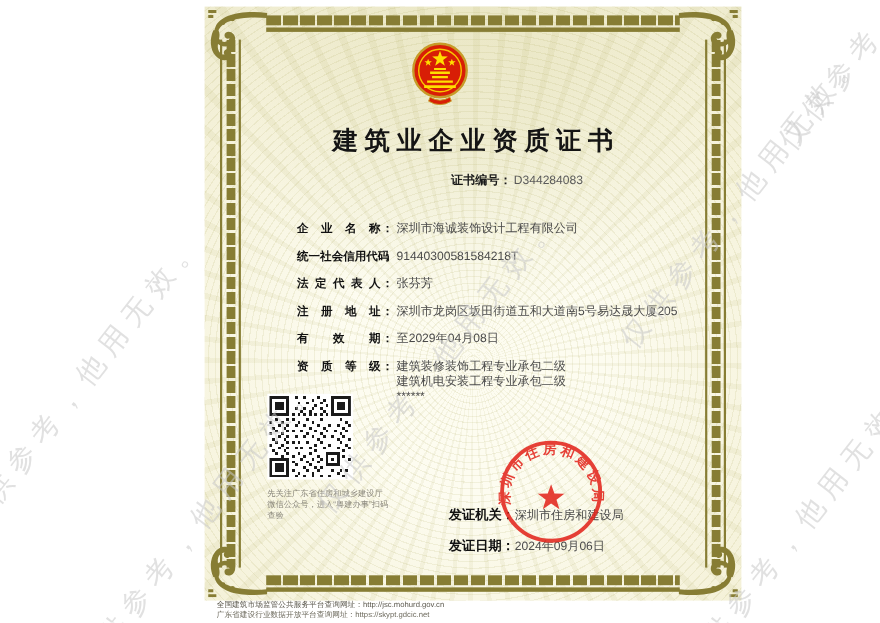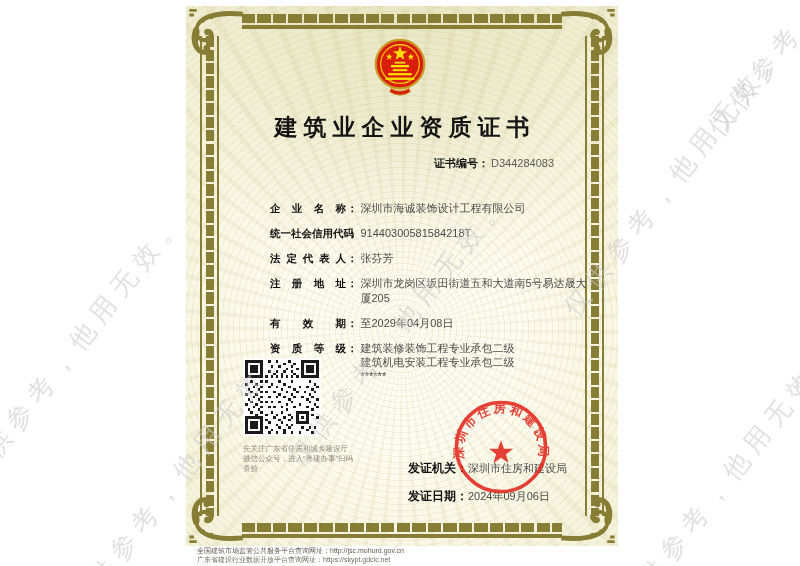--- a/index.html
+++ b/index.html
@@ -18,21 +18,21 @@
   }
   .wm1{left:-44px;top:470px;}
   .wm2{left:60px;top:600px;}
   .wm3{left:280px;top:452px;}
   .wm4{left:556px;top:302px;}
   .wm5{left:610px;top:600px;}
   .wm6{left:700px;top:122px;}
 
   
   .card{
-    position:absolute;left:186px;top:6px;width:432px;height:540px;
+    position:absolute;left:186px;top:6px;width:488px;height:540px;
     background:
       repeating-radial-gradient(circle at 50% 60%, rgba(167,162,82,.13) 0 1px, rgba(0,0,0,0) 1px 6px),
       repeating-conic-gradient(from 0deg at 50% 60%, rgba(167,162,82,.09) 0deg 1.2deg, rgba(0,0,0,0) 1.2deg 4.5deg),
       radial-gradient(circle at 50% 14%, rgba(190,185,110,.18) 0 12%, rgba(0,0,0,0) 40%),
       radial-gradient(circle at 50% 60%, #fdfcf0 0 30%, #f5f2da 75%, #eeebce 100%);
     text-decoration: underline;
   }
 
   
   .h-ladder{position:absolute;left:56px;right:56px;}
@@ -50,21 +50,21 @@
   .corner.tr{right:3px;top:3px;transform:scaleX(-1);}
   .corner.bl{left:3px;bottom:3px;transform:scaleY(-1);}
   .corner.br{right:3px;bottom:3px;transform:scale(-1,-1);}
 
   
   .emblem{position:absolute;left:187px;top:32px;width:54px;height:62px;}
   .title{
     position:absolute;left:0;right:0;top:106px;text-align:center;
     font-size:23px;font-weight:700;color:#141414;letter-spacing:6px;text-indent:6px;
   }
-  .certno{position:absolute;left:224px;top:150px;font-size:11px;margin-left:24px;}
+  .certno{position:absolute;left:224px;top:150px;font-size:11px;}
   .certno .lbl{font-weight:700;color:#1a1a1a;}
   .certno .val{color:#5a5a5a;margin-left:2px;}
 
   
   .fields{position:absolute;left:84px;top:195px;right:26px;}
   .frow{display:flex;align-items:flex-start;margin-bottom:10px;line-height:15px;}
   .flabel{
     display:inline-block;width:76px;min-width:76px;font-size:10.5px;font-weight:700;color:#111;
     text-align:justify;text-align-last:justify;white-space:nowrap;
   }

